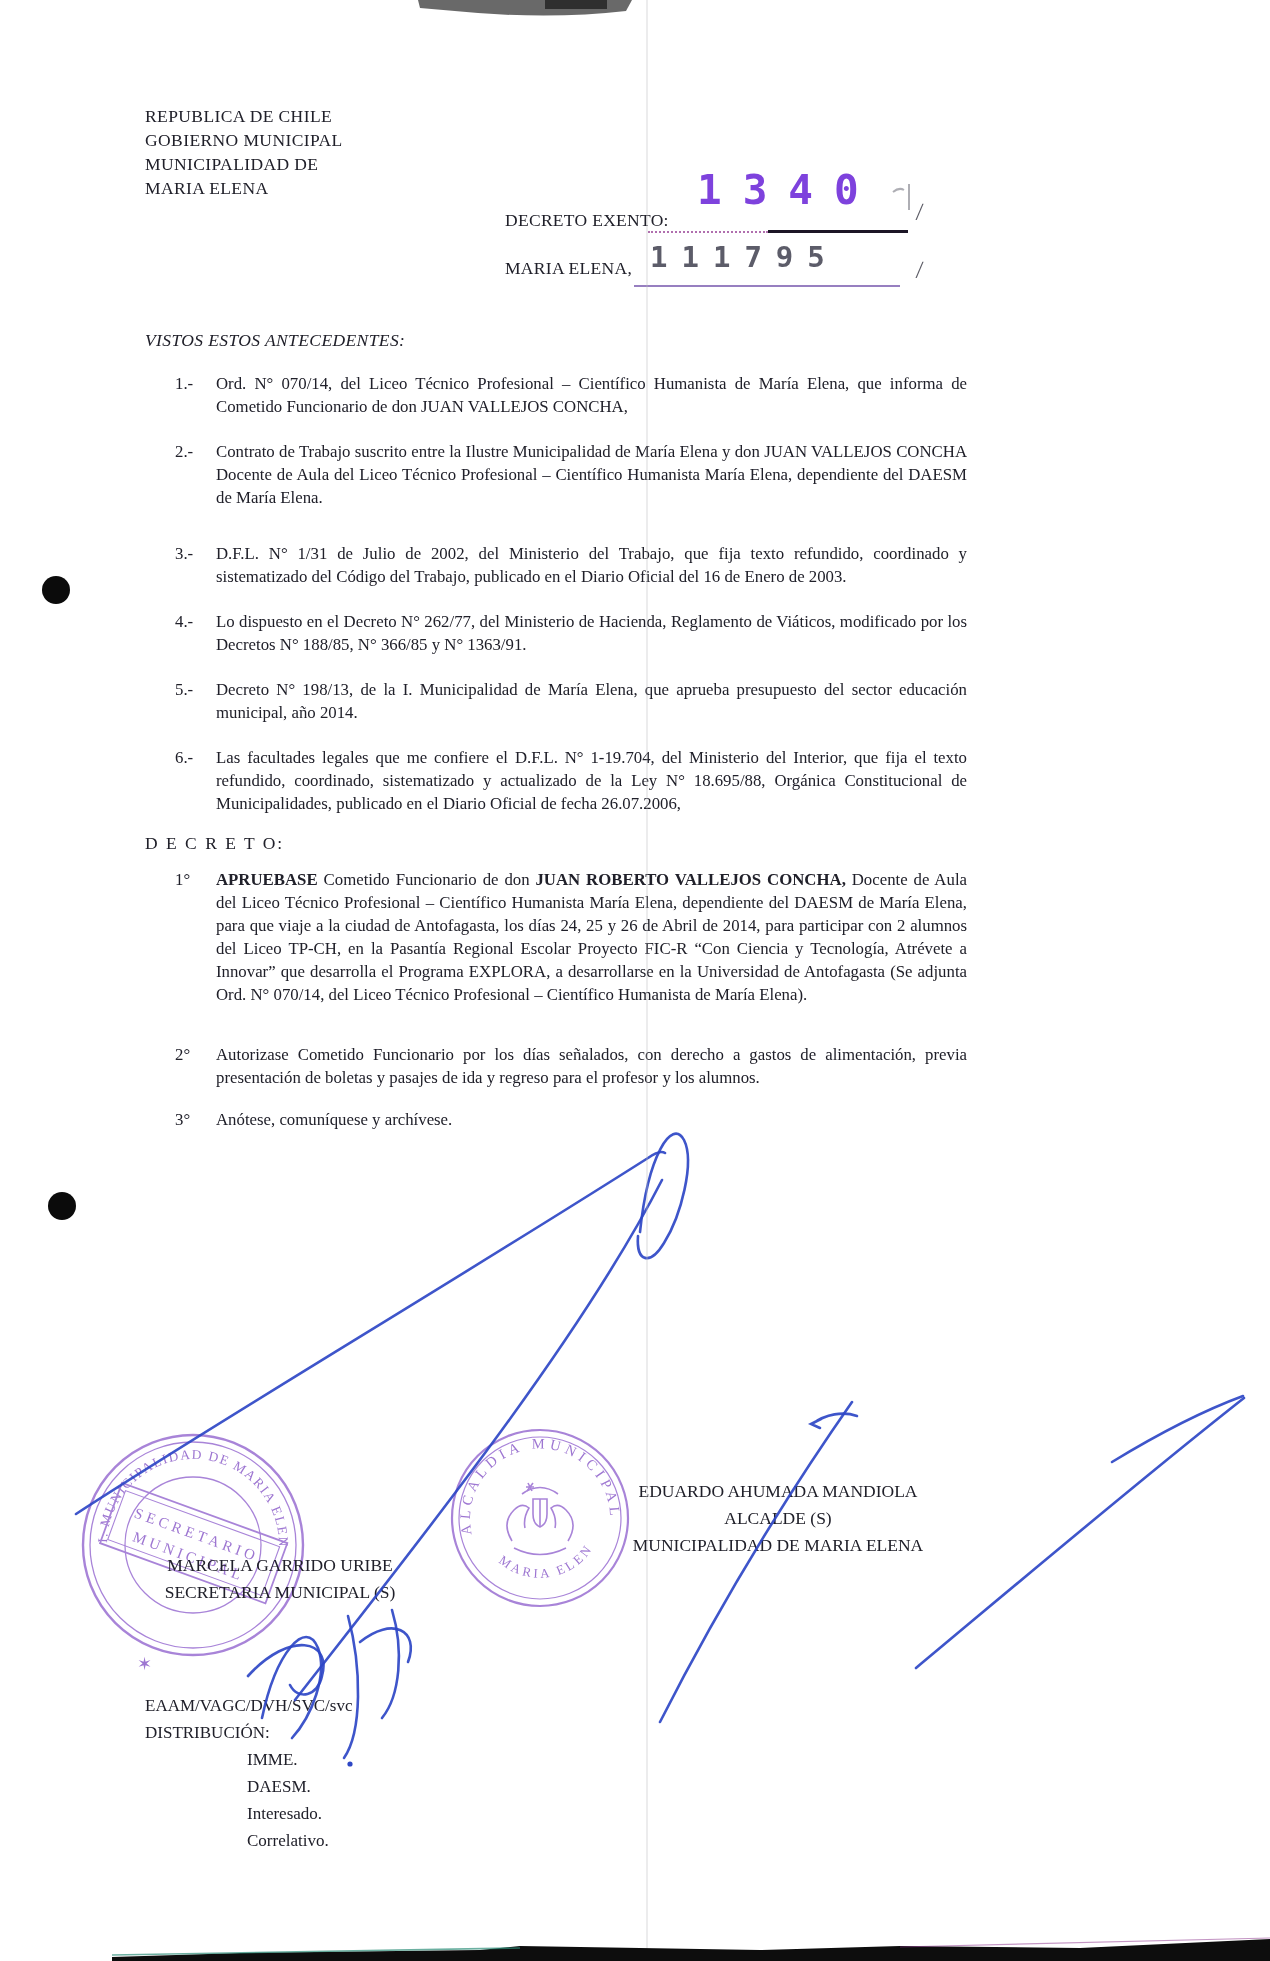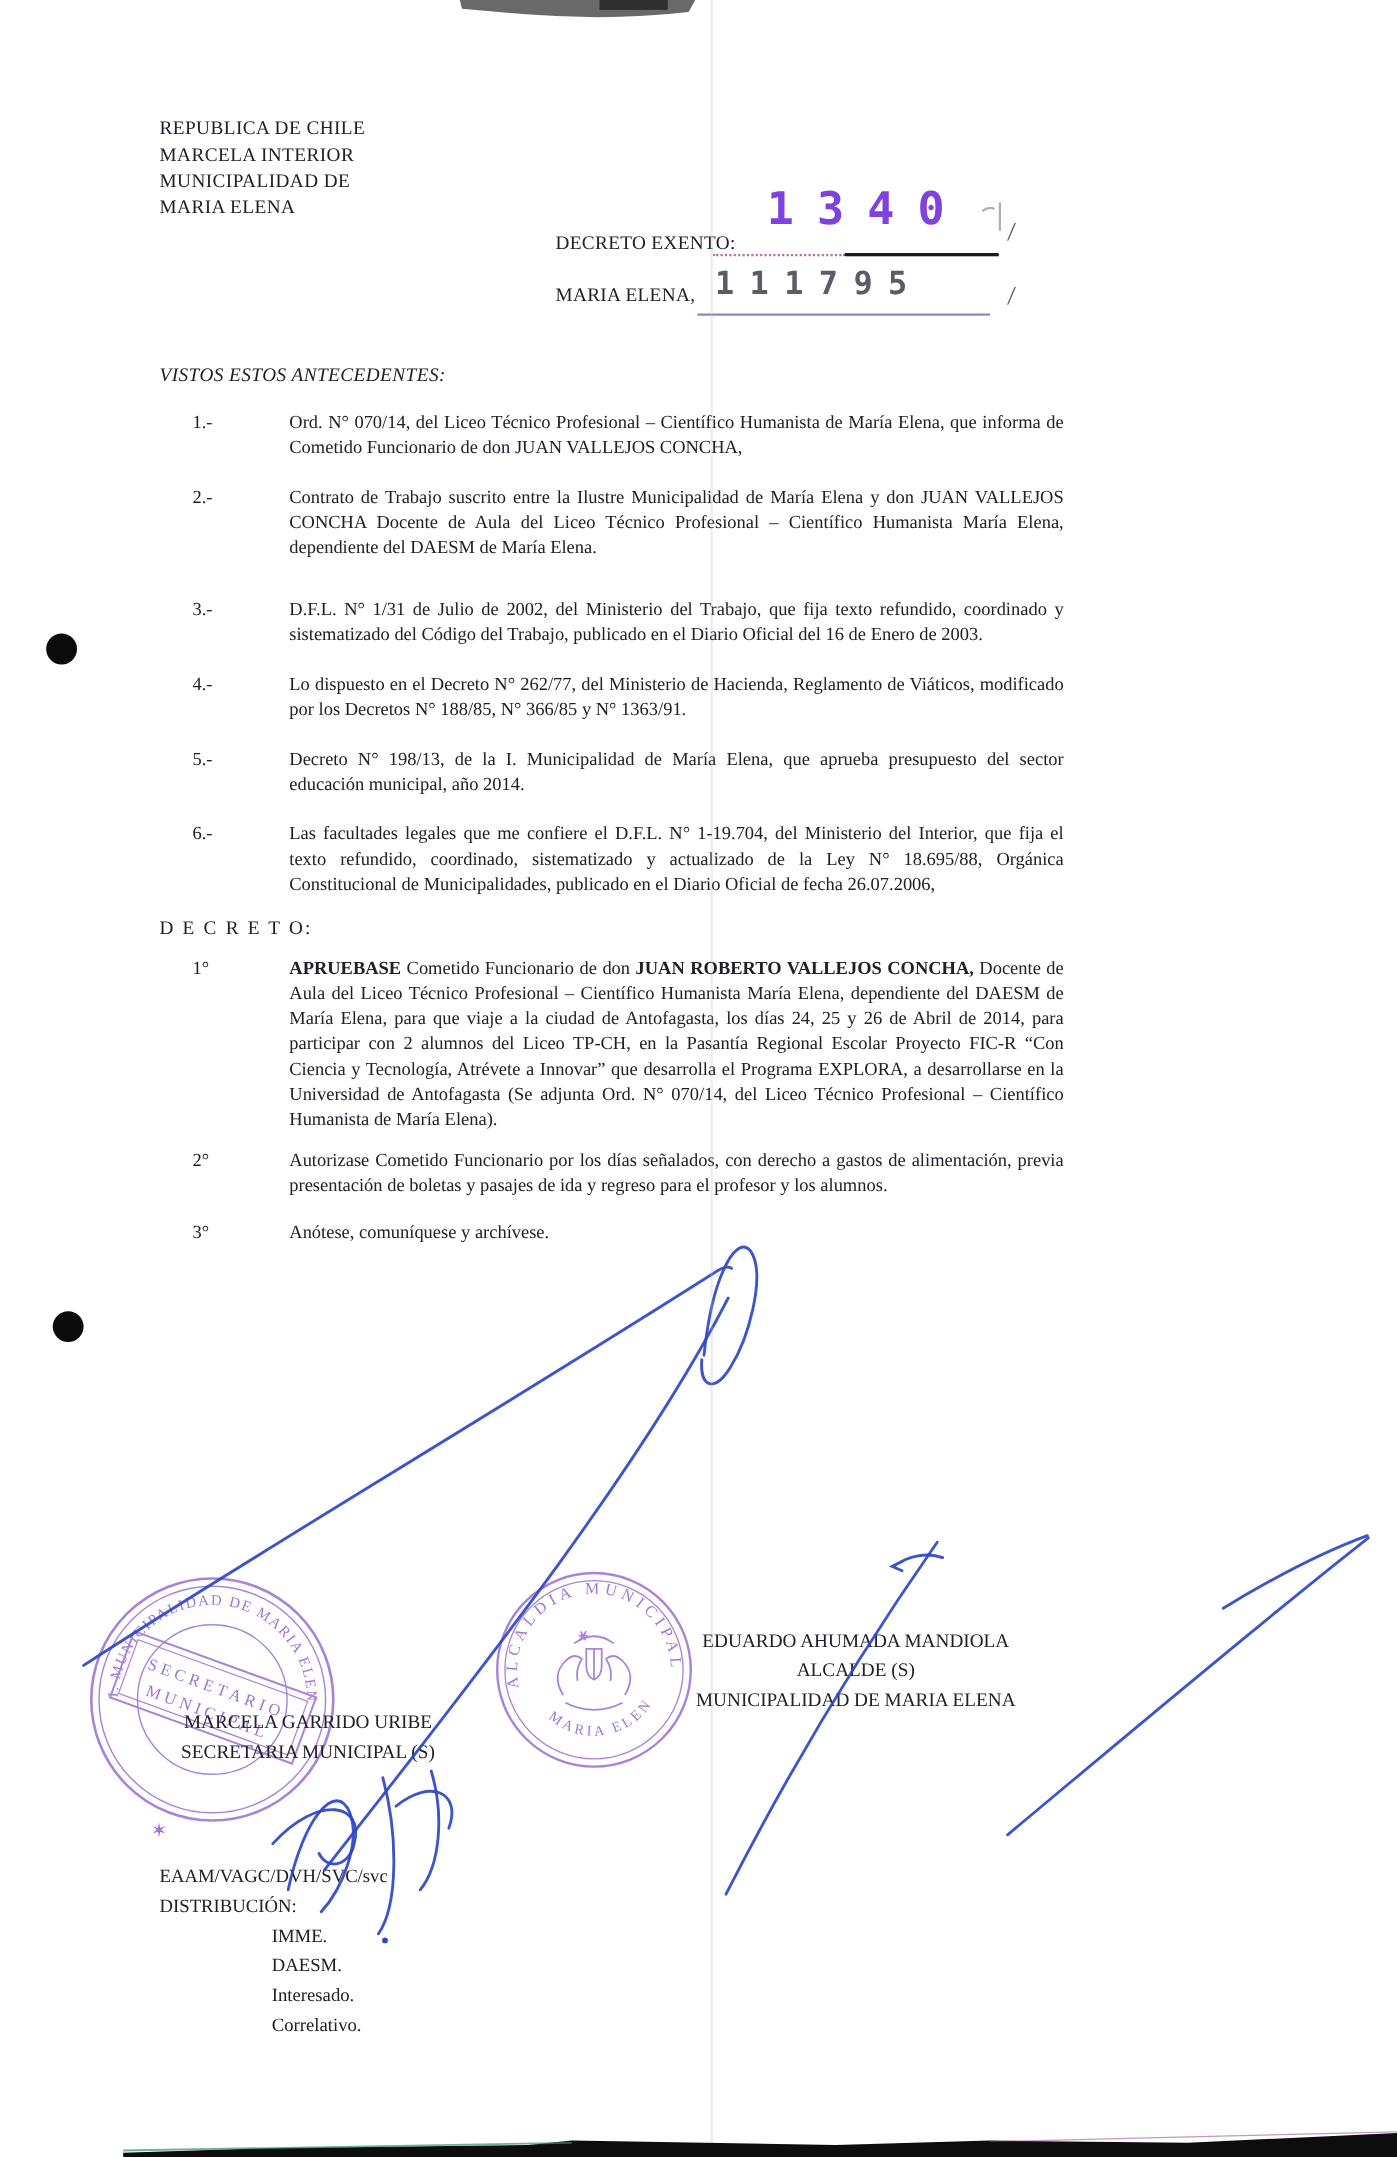--- a/index.html
+++ b/index.html
@@ -16,21 +16,21 @@
   }
   #decree-number{left:697px;top:166px;font-size:41px;letter-spacing:21px;opacity:.88;}
   #date-stamp{left:650px;top:240px;font-size:29px;letter-spacing:14px;color:#4b4b59;opacity:.9;}
   .slash{font-size:25px;color:#5a5a64;transform:rotate(4deg);}
   .uline1a{left:648px;top:231px;width:120px;border-bottom:2px dotted #b06fae;height:0;}
   .uline1b{left:768px;top:230px;width:140px;border-bottom:3.5px solid #1c1626;height:0;}
   .uline2{left:634px;top:285px;width:266px;border-bottom:2px solid #7d5fb0;height:0;opacity:.8;}
   .vistos{left:145px;top:330px;font-size:17.5px;letter-spacing:.4px;font-style:italic;}
   .item{left:175px;width:792px;font-size:16.8px;line-height:23px;}
   .item .num{position:absolute;left:0;top:0;}
-  .item .txt{margin-left:88px;text-align:justify;}
+  .item .txt{margin-left:41px;text-align:justify;}
   .dec-title{left:145px;top:833px;font-size:17.5px;letter-spacing:2px;}
   b{font-weight:bold;}
   .sig-left{left:118px;top:1552px;width:324px;text-align:center;font-size:17.5px;line-height:27px;}
   .sig-right{left:596px;top:1478px;width:364px;text-align:center;font-size:17.5px;line-height:27px;}
   .footer{left:145px;top:1692px;font-size:17px;line-height:27px;}
   .footer .dist-items{margin-left:102px;}
   svg.overlay{position:absolute;left:0;top:0;pointer-events:none;}
   .under-text{z-index:1;} .text-layer{z-index:2;} .over-text{z-index:3;}
   .stamp-stroke{stroke:#9a6fd2;fill:none;}
   .stamp-text{fill:#8d5fca;font-family:"Liberation Serif",serif;}
@@ -82,21 +82,21 @@
         <path d="M 514 1548 q 26 13 52 0"></path>
         <path d="M 528 1483 l 4 8 m -6 -4 l 8 0 m -7 4 l 6 -8"></path>
       </g>
     </g>
   </svg>
 
   <div class="text-layer abs" style="left:0;top:0;width:1220px;height:1961px;">
 
     <div class="abs hdr">
       <div>REPUBLICA DE CHILE</div>
-      <div>MARCELA  INTERIOR</div>
+      <div>GOBIERNO  MUNICIPAL</div>
       <div>MUNICIPALIDAD DE</div>
       <div>MARIA ELENA</div>
     </div>
 
     <div class="abs lbl" style="left:505px;top:210px;text-align:center;">DECRETO EXENTO:</div>
     <div class="abs stamp-num" id="decree-number">1340</div>
     <div class="abs uline1a"></div>
     <div class="abs uline1b"></div>
     <div class="abs slash" style="left:916px;top:198px;">/</div>
 

